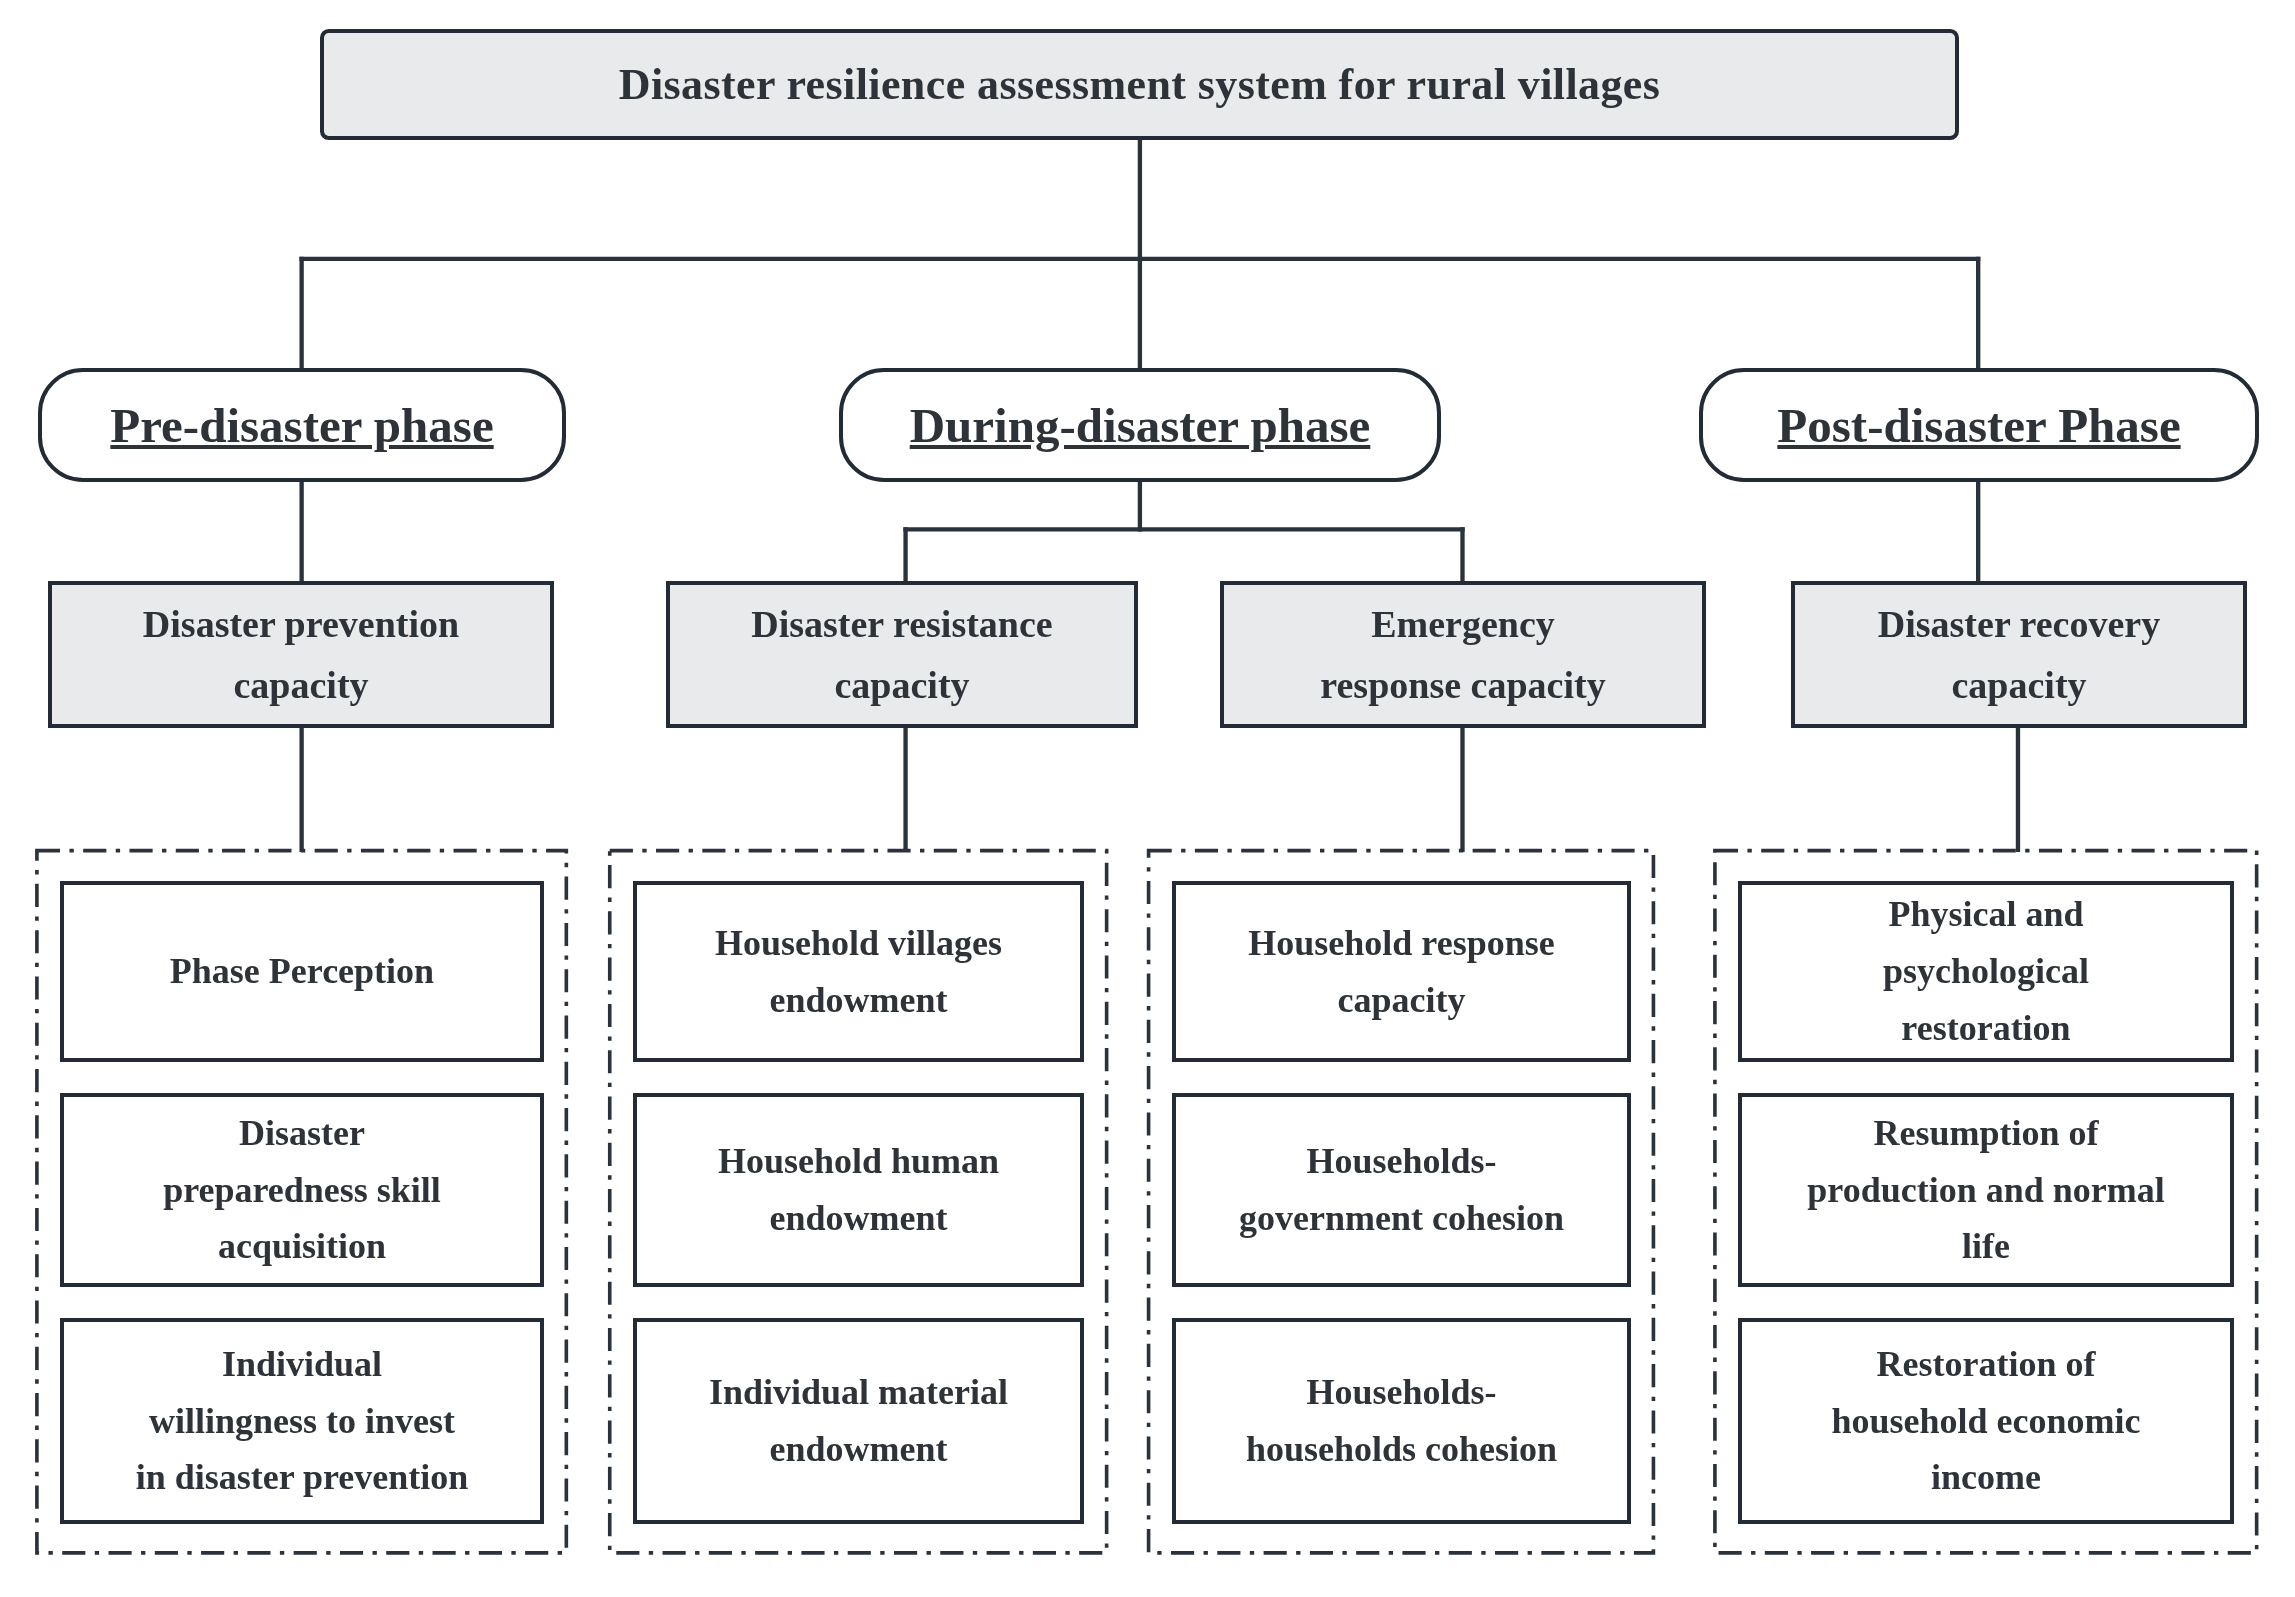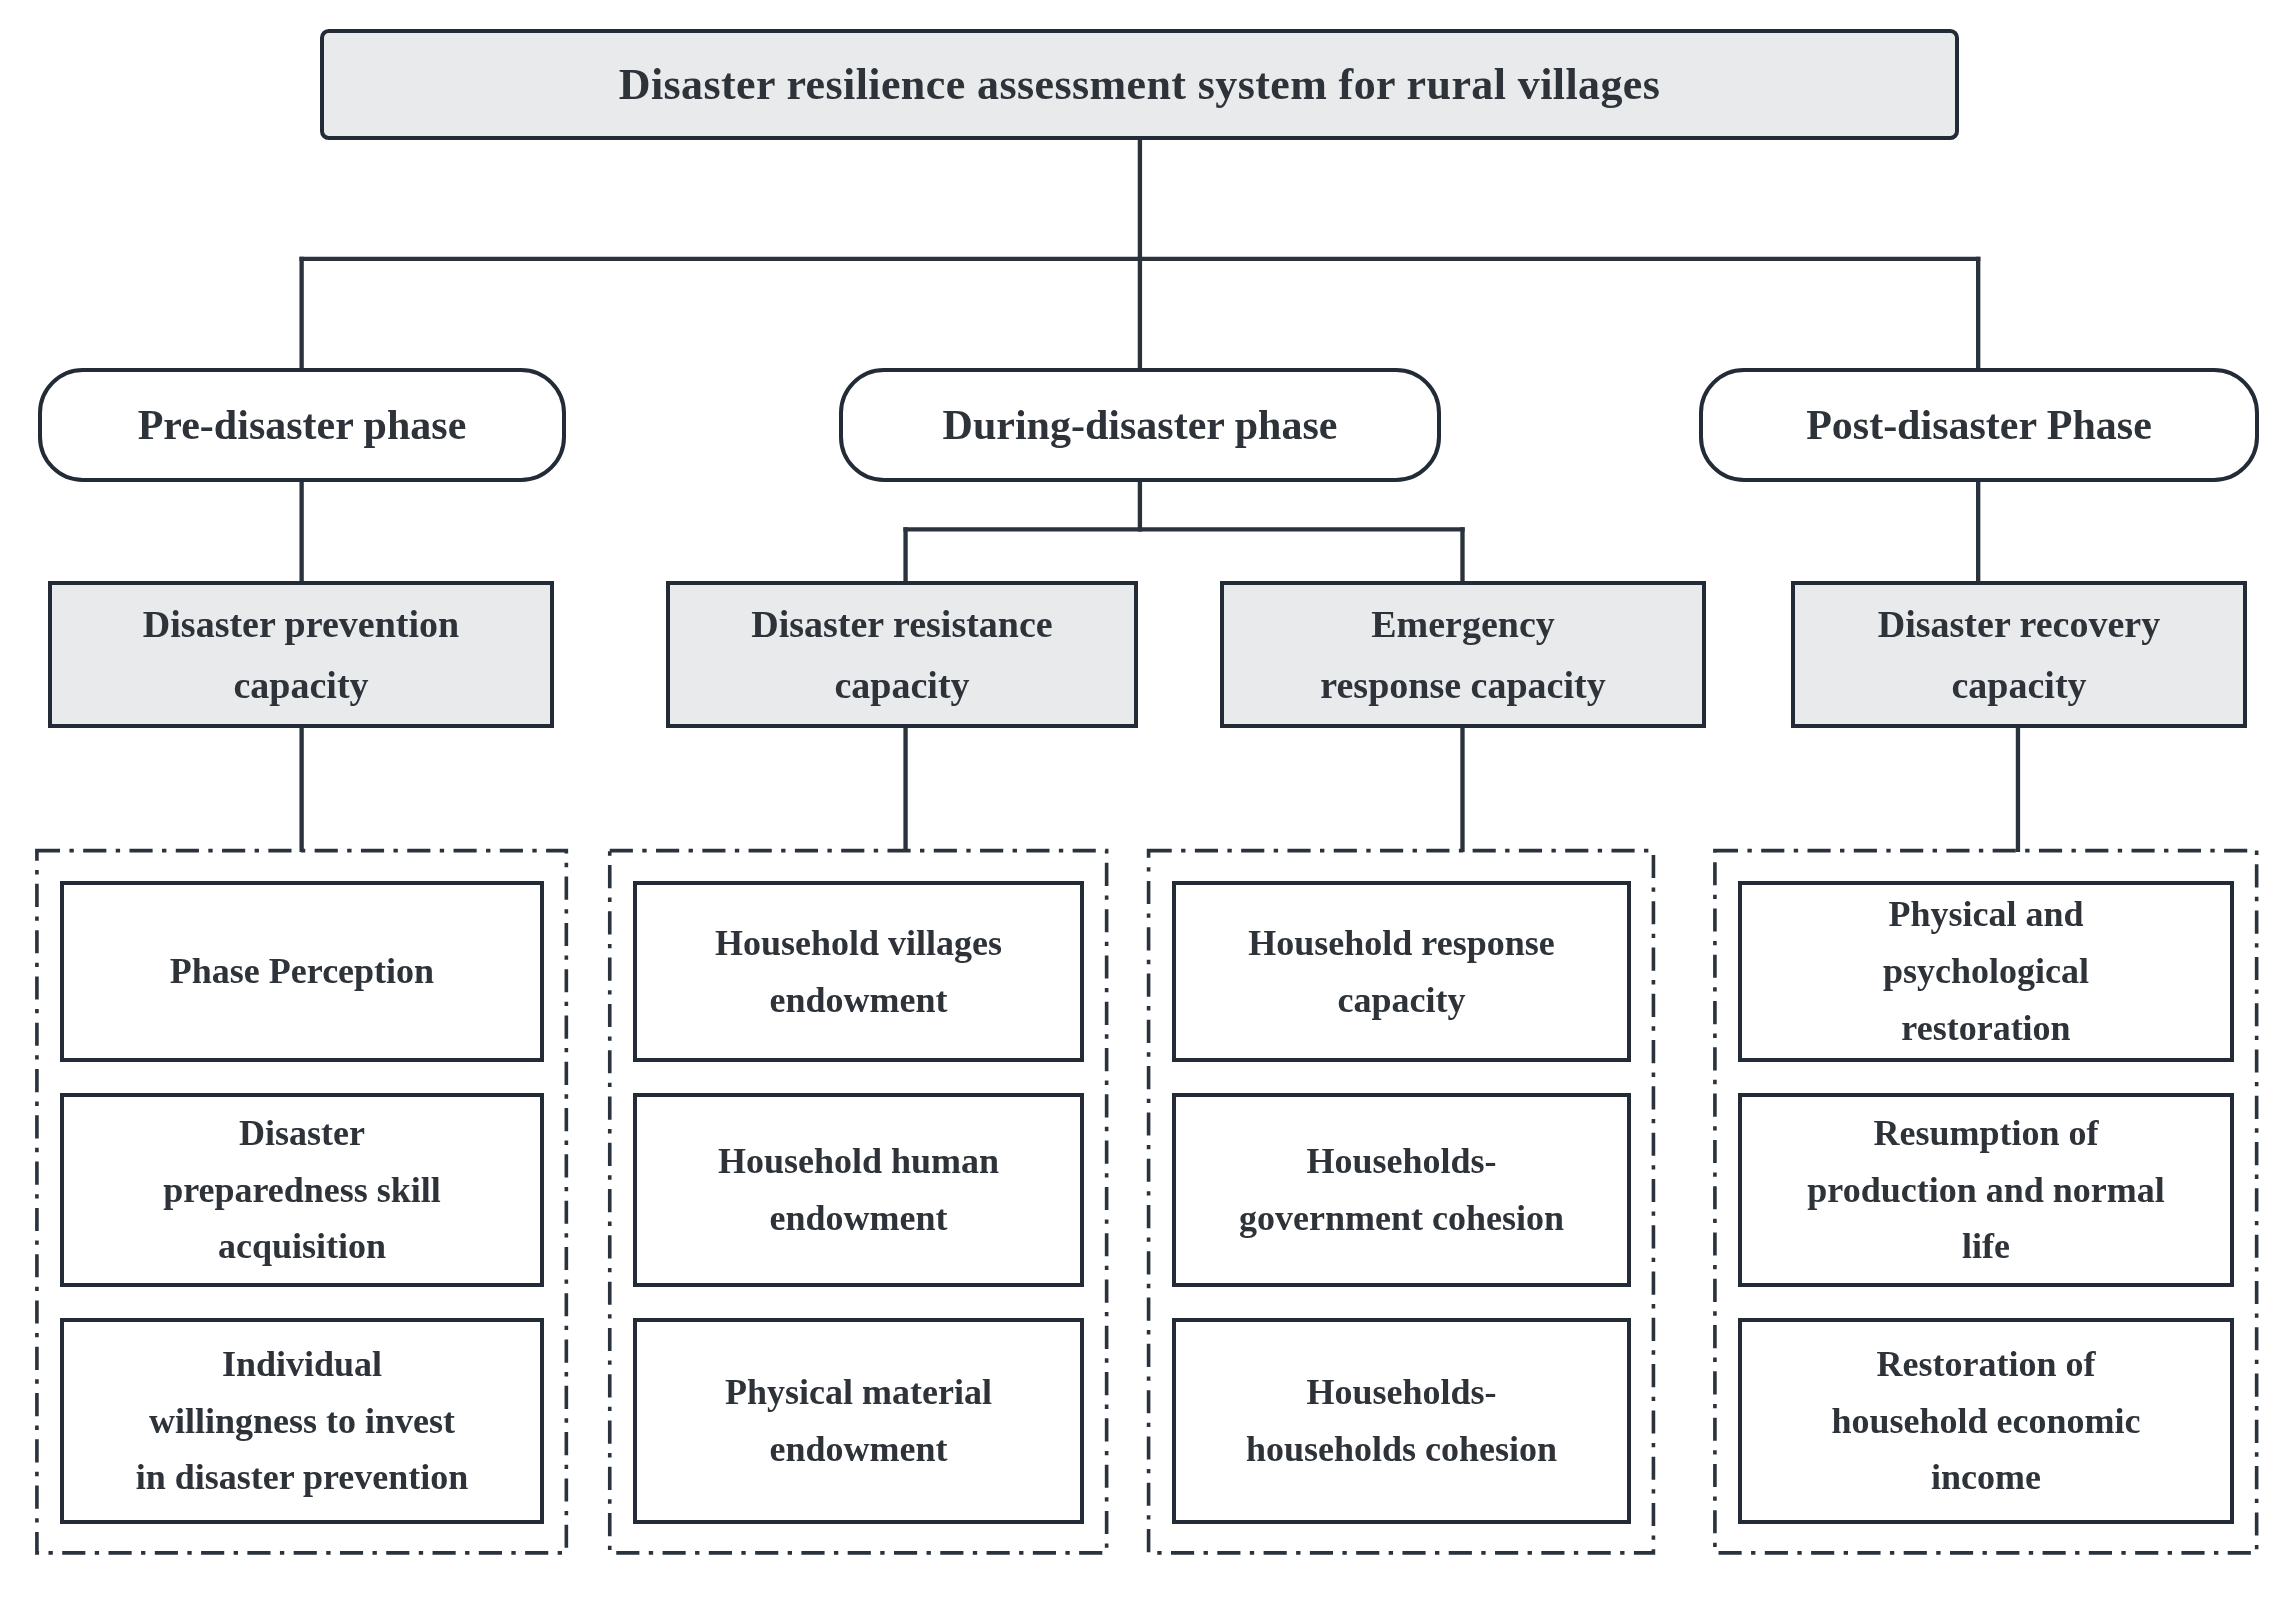--- a/index.html
+++ b/index.html
@@ -52,21 +52,22 @@
   }
   .box span, .item span { white-space: pre-line; }
   .gray { background: var(--box-fill); }
   .title-box {
     border-radius: 8.7px;
     font-size: 44px;
     letter-spacing: 0.4px;
   }
   .pill {
     border-radius: 45px;
-    font-size: 42px;
+    font-size: 49px;
+    text-decoration: underline;
   }
   .cap {
     font-size: 38px;
     line-height: 1.6;
     text-align: center;
   }
   .group {
     position: absolute;
     box-sizing: border-box;
     display: flex;
@@ -172,21 +173,21 @@
   <div class="group" style="left:608px; top:849px; width:501px; height:707px">
     <div class="item r1">
       <span>Household villages
 endowment</span>
     </div>
     <div class="item r2">
       <span>Household human
 endowment</span>
     </div>
     <div class="item r3">
-      <span>Physical material
+      <span>Individual material
 endowment</span>
     </div>
   </div>
 
   <div class="group" style="left:1147px; top:849px; width:509px; height:707px">
     <div class="item r1">
       <span>Household response
 capacity</span>
     </div>
     <div class="item r2">

